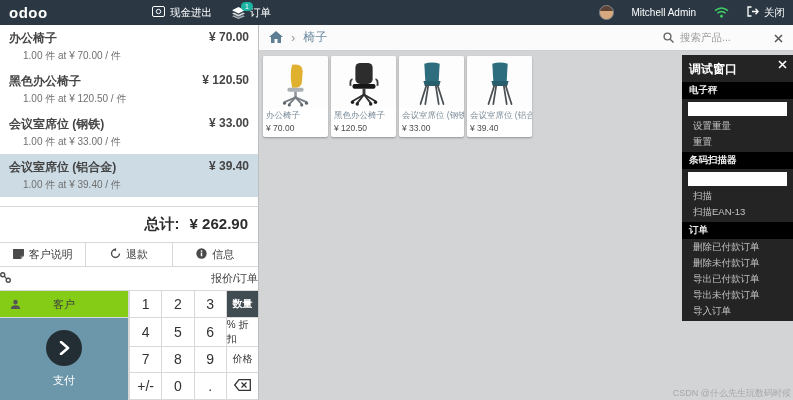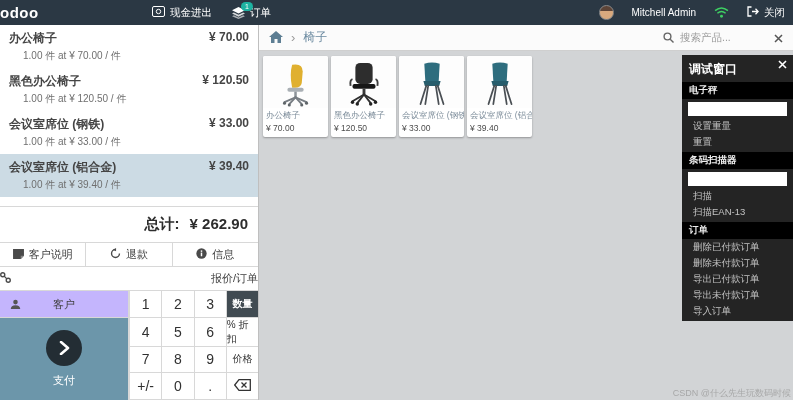--- a/index.html
+++ b/index.html
@@ -1,21 +1,21 @@
 <!DOCTYPE html>
 <html><head>
 <meta charset="utf-8">
 <style>
   html,body{margin:0;padding:0;}
   body{font-family:"Liberation Sans","DejaVu Sans",sans-serif;}
   .screen{position:relative;width:793px;height:400px;overflow:hidden;background:#d2d4d6;}
 
   
   .topbar{position:absolute;top:0;left:0;right:0;height:25px;background:#2b3844;display:flex;align-items:center;color:#fff;z-index:10;}
-  .logo{font-size:15px;font-weight:bold;letter-spacing:.5px;}
+  .logo{font-size:15px;font-weight:bold;margin-left:9px;letter-spacing:.5px;}
   .tb-center{position:absolute;left:152px;top:0;height:25px;display:flex;align-items:center;gap:20px;}
   .tb-item{display:flex;align-items:center;gap:5px;font-size:10.5px;color:#fff;cursor:default;}
   .icon-badge-wrap{position:relative;display:inline-flex;}
   .badge{position:absolute;top:-5px;right:-8px;background:#1db3a2;color:#fff;border-radius:6px;font-size:7px;line-height:9px;min-width:10px;text-align:center;padding:0 1px;}
   .tb-right{margin-left:auto;display:flex;align-items:center;gap:18px;margin-right:8px;}
   .avatar{width:15px;height:15px;border-radius:50%;background:linear-gradient(#5d4437 0 36%,#d8a97e 36%);border:1px solid #8a8a8a;box-sizing:border-box;}
   .username{font-size:10px;}
 
   
   .left-panel{position:absolute;top:25px;left:0;width:259px;bottom:0;background:#fff;display:flex;flex-direction:column;border-right:1px solid #bfbfbf;box-sizing:border-box;z-index:4;}
@@ -25,21 +25,21 @@
   .ol-top{display:flex;justify-content:space-between;font-size:12px;color:#454545;font-weight:bold;}
   .ol-detail{font-size:10px;color:#6f6f6f;padding:2px 0 3px 14px;}
   .summary{border-top:1px solid #d8d8d8;padding:8px 10px;display:flex;justify-content:flex-end;gap:10px;font-size:15px;font-weight:bold;color:#2d2d2d;}
   .action-row{display:flex;border-top:1px solid #d8d8d8;}
   .act-btn{flex:1;height:23px;display:flex;align-items:center;justify-content:center;gap:5px;font-size:11px;color:#3e3e3e;background:#fff;border-right:1px solid #d8d8d8;}
   .act-btn:last-child{border-right:none;}
   .action-row2{border-top:1px solid #d8d8d8;}
   .quot-btn{width:100%;height:23px;display:flex;align-items:center;justify-content:space-between;gap:5px;font-size:11px;color:#3e3e3e;background:#fff;}
   .pads{display:flex;height:109px;border-top:1px solid #d8d8d8;}
   .pads-left{width:129px;display:flex;flex-direction:column;}
-  .customer-btn{height:27px;background:#c4b5fd;border-bottom:1px solid #d8d8d8;border-right:1px solid #d8d8d8;display:flex;align-items:center;font-size:11px;color:#3e3e3e;position:relative;box-sizing:border-box;}
+  .customer-btn{height:27px;background:#84cc16;border-bottom:1px solid #d8d8d8;border-right:1px solid #d8d8d8;display:flex;align-items:center;font-size:11px;color:#3e3e3e;position:relative;box-sizing:border-box;}
   .customer-btn svg{position:absolute;left:10px;}
   .customer-btn span{flex:1;text-align:center;}
   .pay-btn{flex:1;background:#6c96aa;display:flex;flex-direction:column;align-items:center;justify-content:center;gap:7px;border-right:1px solid #d8d8d8;}
   .pay-circle{width:36px;height:36px;border-radius:50%;background:#232d34;display:flex;align-items:center;justify-content:center;}
   .pay-label{color:#fff;font-size:11px;}
   .numpad{flex:1;display:grid;grid-template-columns:repeat(4,1fr);grid-auto-rows:1fr;}
   .np-cell{border-left:1px solid #d8d8d8;border-bottom:1px solid #d8d8d8;display:flex;align-items:center;justify-content:center;background:#fff;font-size:14px;color:#313131;box-sizing:border-box;}
   .np-mode{font-size:10px;}
   .np-mode.active{background:#414b52;color:#fff;font-weight:bold;}
 

